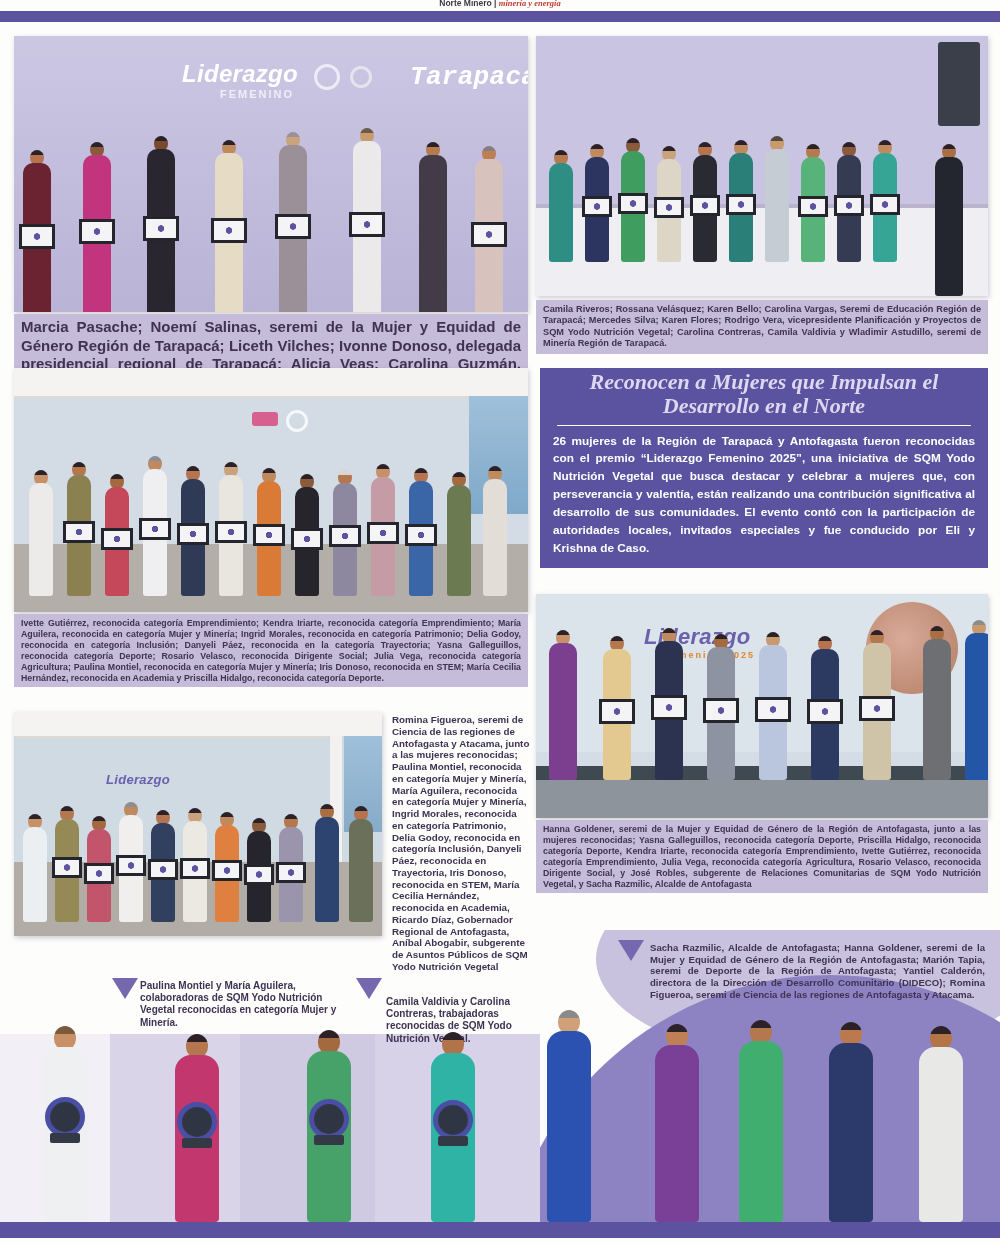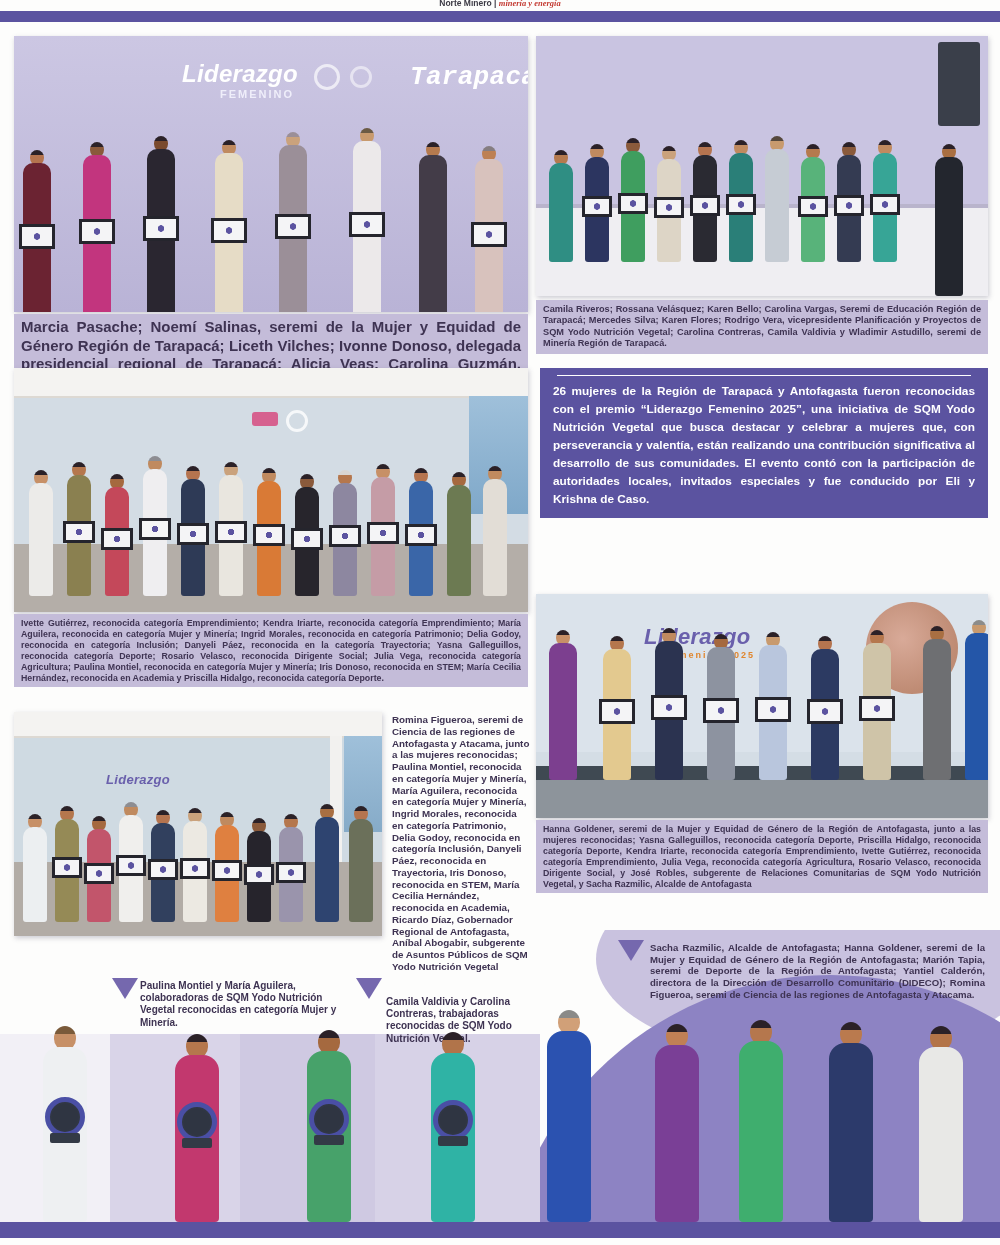--- a/index.html
+++ b/index.html
@@ -190,20 +190,21 @@
     </i>
   <i class="p" style="left:392px;bottom:16px;height:128px;--s:#b5744f;--c:#3a66a8;">
       <b class="fr" style="width:26px;height:16px;"></b>
     </i>
   <i class="p" style="left:430px;bottom:16px;height:124px;--s:#a5693f;--c:#6c7a52;"></i>
   <i class="p" style="left:466px;bottom:16px;height:130px;--s:#c08a5f;--c:#e2ddd6;"></i>
 </div>
 <div class="caption" style="left:14px;top:614px;width:514px;font-size:8.8px;">Ivette Gutiérrez, reconocida categoría Emprendimiento; Kendra Iriarte, reconocida categoría Emprendimiento; María Aguilera, reconocida en categoría Mujer y Minería; Ingrid Morales, reconocida en categoría Patrimonio; Delia Godoy, reconocida en categoría Inclusión; Danyeli Páez, reconocida en la categoría Trayectoria; Yasna Galleguillos, reconocida categoría Deporte; Rosario Velasco, reconocida Dirigente Social; Julia Vega, reconocida categoría Agricultura; Paulina Montiel, reconocida en categoría Mujer y Minería; Iris Donoso, reconocida en STEM; María Cecilia Hernández, reconocida en Academia y Priscilla Hidalgo, reconocida categoría Deporte.</div>
 
 <div id="headline-box">
+  <div class="hl-sub">Reconocen a Mujeres que Impulsan el Desarrollo en el Norte</div>
   <hr class="hl-rule">
   <div class="hl-lead">26 mujeres de la Región de Tarapacá y Antofagasta fueron reconocidas con el premio “Liderazgo Femenino 2025”, una iniciativa de SQM Yodo Nutrición Vegetal que busca destacar y celebrar a mujeres que, con perseverancia y valentía, están realizando una contribución significativa al desarrollo de sus comunidades. El evento contó con la participación de autoridades locales, invitados especiales y fue conducido por Eli y Krishna de Caso.</div>
 </div>
 
 <div class="photo" style="left:536px;top:594px;width:452px;height:224px;background:linear-gradient(#dbe3eb 0 158px,#d4dde5 158px 172px,#3f4952 172px 186px,#8d949b 186px);">
   <span class="logo-lid" style="left:108px;top:30px;font-size:22px;color:#6a60ac;">Liderazgo</span>
   <span class="logo-sub" style="left:128px;top:56px;font-size:9px;color:#e0862e;">Femenino 2025</span>
   <span style="position:absolute;left:330px;top:8px;width:92px;height:92px;border-radius:50%;background:radial-gradient(circle at 40% 40%,#d8a08a,#b97b5e 70%);opacity:.85;"></span>
   <i class="p w" style="left:10px;bottom:38px;height:150px;--s:#c79067;--c:#7c3f8f;"></i>
   <i class="p w" style="left:64px;bottom:38px;height:144px;--s:#b5774d;--c:#e3c98f;">

